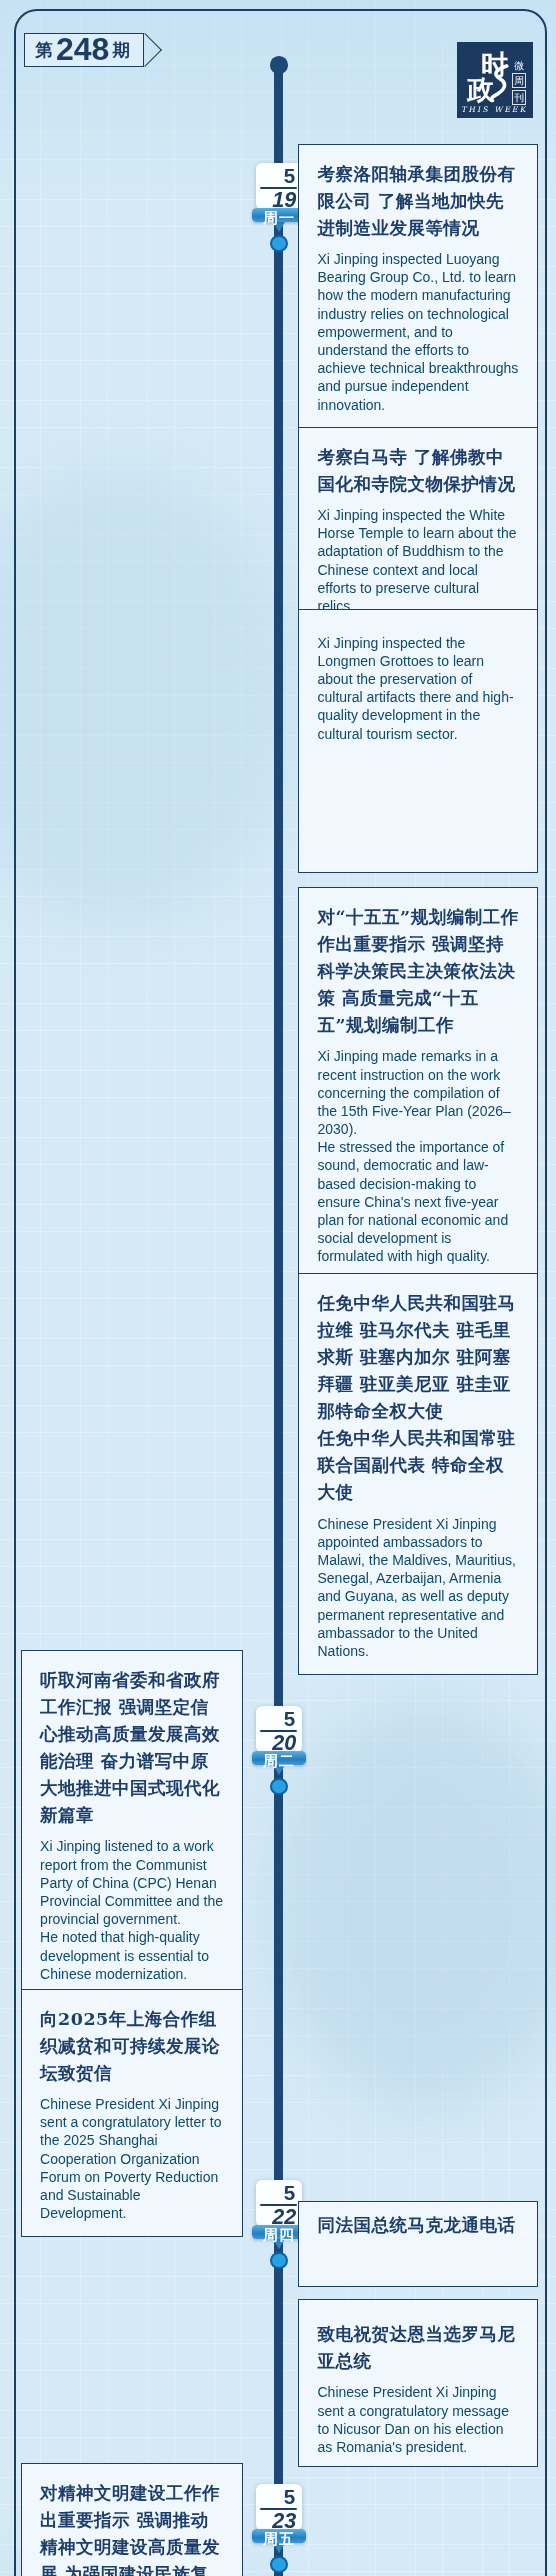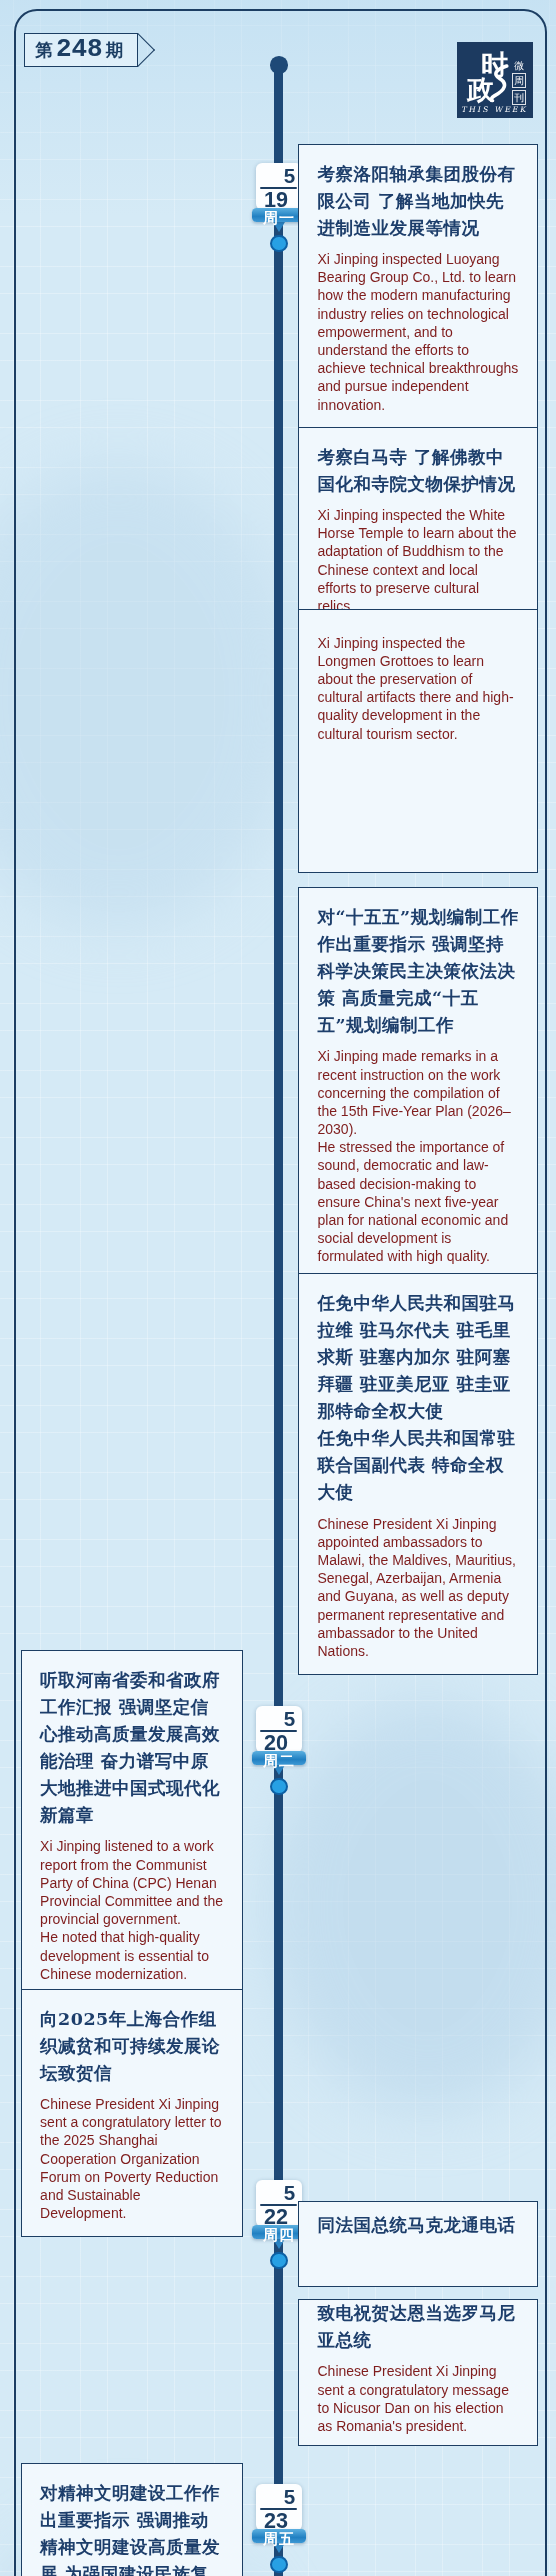--- a/index.html
+++ b/index.html
@@ -21,21 +21,21 @@
   .frame{position:absolute;left:14px;top:9.3px;width:529px;height:3759px;
     border:2.1px solid #1c3e63;border-radius:23px;pointer-events:none;}
 
   
   .issue{position:absolute;left:24px;top:33px;height:32px;border:1.5px solid #1c3e63;
     background:rgba(236,247,253,.6);display:flex;align-items:center;padding:0 13.4px 0 10.3px;color:#1c3e63;}
   .issue .pt{position:absolute;right:-13.4px;top:3.6px;width:23px;height:23px;
     border-top:1.5px solid #1c3e63;border-right:1.5px solid #1c3e63;transform:rotate(45deg);
     background:transparent;}
   .issue .zh{font-family:"DejaVu Serif","Liberation Serif",serif;font-weight:bold;font-size:17.5px;}
-  .issue .num{font-family:Liberation Mono, monospace;font-weight:bold;font-size:26px;line-height:1;margin:0 3.1px 2.1px 3.1px;}
+  .issue .num{font-family:Liberation Sans, sans-serif;font-weight:bold;font-size:32px;line-height:1;margin:0 3.1px 2.1px 3.1px;}
 
   
   .wklogo{position:absolute;left:457px;top:42px;width:76px;height:76px;background:#1c3a60;color:#fff;}
   .wklogo .t1{position:absolute;left:24px;top:5.2px;font-size:27px;font-weight:bold;
     font-family:"DejaVu Serif","Liberation Serif",serif;}
   .wklogo .t2{position:absolute;left:10.3px;top:30px;font-size:27px;font-weight:bold;
     font-family:"DejaVu Serif","Liberation Serif",serif;}
   .wklogo .col{position:absolute;right:7.2px;top:17.5px;width:13.4px;text-align:center;font-size:9.8px;line-height:1.2;}
   .wklogo .col .bx{display:block;border:0.5px solid rgba(255,255,255,.85);margin-top:2.1px;padding:0.5px 0;}
   .wklogo .tw{position:absolute;left:0;bottom:4.1px;width:100%;text-align:center;
@@ -45,37 +45,37 @@
   
   .tl-startdot{position:absolute;left:270px;top:56px;width:17.5px;height:17.5px;border-radius:50%;background:#1e4977;}
   .tl-line{position:absolute;left:274px;top:64px;width:9.3px;height:3241px;background:#1e4977;}
 
   
   .badge{position:absolute;left:252px;width:54px;text-align:center;}
   .badge .box{background:#fdfeff;border-radius:6.2px;margin:0 3.6px;height:47px;position:relative;
     box-shadow:0 1.5px 4.1px rgba(23,62,99,.28);color:#1c3e63;}
   .badge .m{font-size:20.6px;font-weight:bold;line-height:1;padding:2.6px 7.2px 0 0;text-align:right;}
   .badge .dv{height:2.1px;background:#1c3e63;border-radius:1px;margin:0.5px 5.2px 0 4.1px;}
-  .badge .d{font-size:21.6px;font-weight:bold;line-height:1.05;text-align:center;padding-right:6.2px;}
+  .badge .d{font-size:21.6px;font-weight:bold;line-height:1.05;text-align:right;padding-right:6.2px;font-style:italic;}
   .badge .tag{position:relative;margin-top:-2.1px;height:14px;line-height:20.6px;border-radius:4.6px;
     background:linear-gradient(180deg,#5cb0e0 0%,#2180c2 60%,#3e98d4 100%);
     color:#fff;font-weight:bold;font-size:15px;letter-spacing:1px;
     box-shadow:0 1.5px 3.1px rgba(23,62,99,.3);}
   .badge .ptr{width:0;height:0;margin:0 auto;border-left:6.7px solid transparent;
     border-right:6.7px solid transparent;border-top:10.3px solid #2c86c6;}
   .badge .dot{width:13.4px;height:13.4px;border-radius:50%;background:#27a0e4;border:2.1px solid #0d60a4;margin:3.1px auto 0;}
 
   
   .card{position:absolute;box-sizing:border-box;background:#f1f8fd;border:1.5px solid #1c3e63;
     padding:15.5px 17.5px 13.4px 18.5px;}
   .card.right{left:298px;width:240px;}
   .card.left{left:20.6px;width:222px;}
   .cn{font-family:"DejaVu Serif","Liberation Serif",serif;font-weight:bold;color:#1d3e6b;
     font-size:17.5px;line-height:1.55;letter-spacing:0.5px;white-space:pre-line;}
-  .en{margin-top:8.2px;color:#7f1d1d;font-size:14px;line-height:1.3;white-space:pre-line;}
+  .en{margin-top:8.2px;color:#0c4a6e;font-size:14px;line-height:1.3;white-space:pre-line;}
 </style>
 </head>
 <body>
 
 <div class="wash w1"></div>
 <div class="wash w2"></div>
 <div class="wash w3"></div>
 
 <div class="frame"></div>
 
@@ -181,21 +181,21 @@
 
 <div class="card left" style="top:1989px;min-height:183px">
   <div class="cn">向2025年上海合作组织减贫和可持续发展论坛致贺信</div>
   <div class="en">Chinese President Xi Jinping sent a congratulatory letter to the 2025 Shanghai Cooperation Organization Forum on Poverty Reduction and Sustainable Development.</div>
 </div>
 
 <div class="card right" style="top:2201px;min-height:86px;padding-top:10.3px;padding-bottom:10.3px">
   <div class="cn">同法国总统马克龙通电话</div>
 </div>
 
-<div class="card right" style="top:2299px;min-height:116px;padding-top:0;padding-bottom:10.3px">
+<div class="card right" style="top:2299px;min-height:116px;padding-top:21px;padding-bottom:10.3px">
   <div class="cn">致电祝贺达恩当选罗马尼亚总统</div>
   <div class="en">Chinese President Xi Jinping sent a congratulatory message to Nicusor Dan on his election as Romania's president.</div>
 </div>
 
 <div class="card left" style="top:2463px;min-height:369px">
   <div class="cn">对精神文明建设工作作出重要指示 强调推动精神文明建设高质量发展 为强国建设民族复兴提供强大精神力量</div>
 
 </div>
 
 

